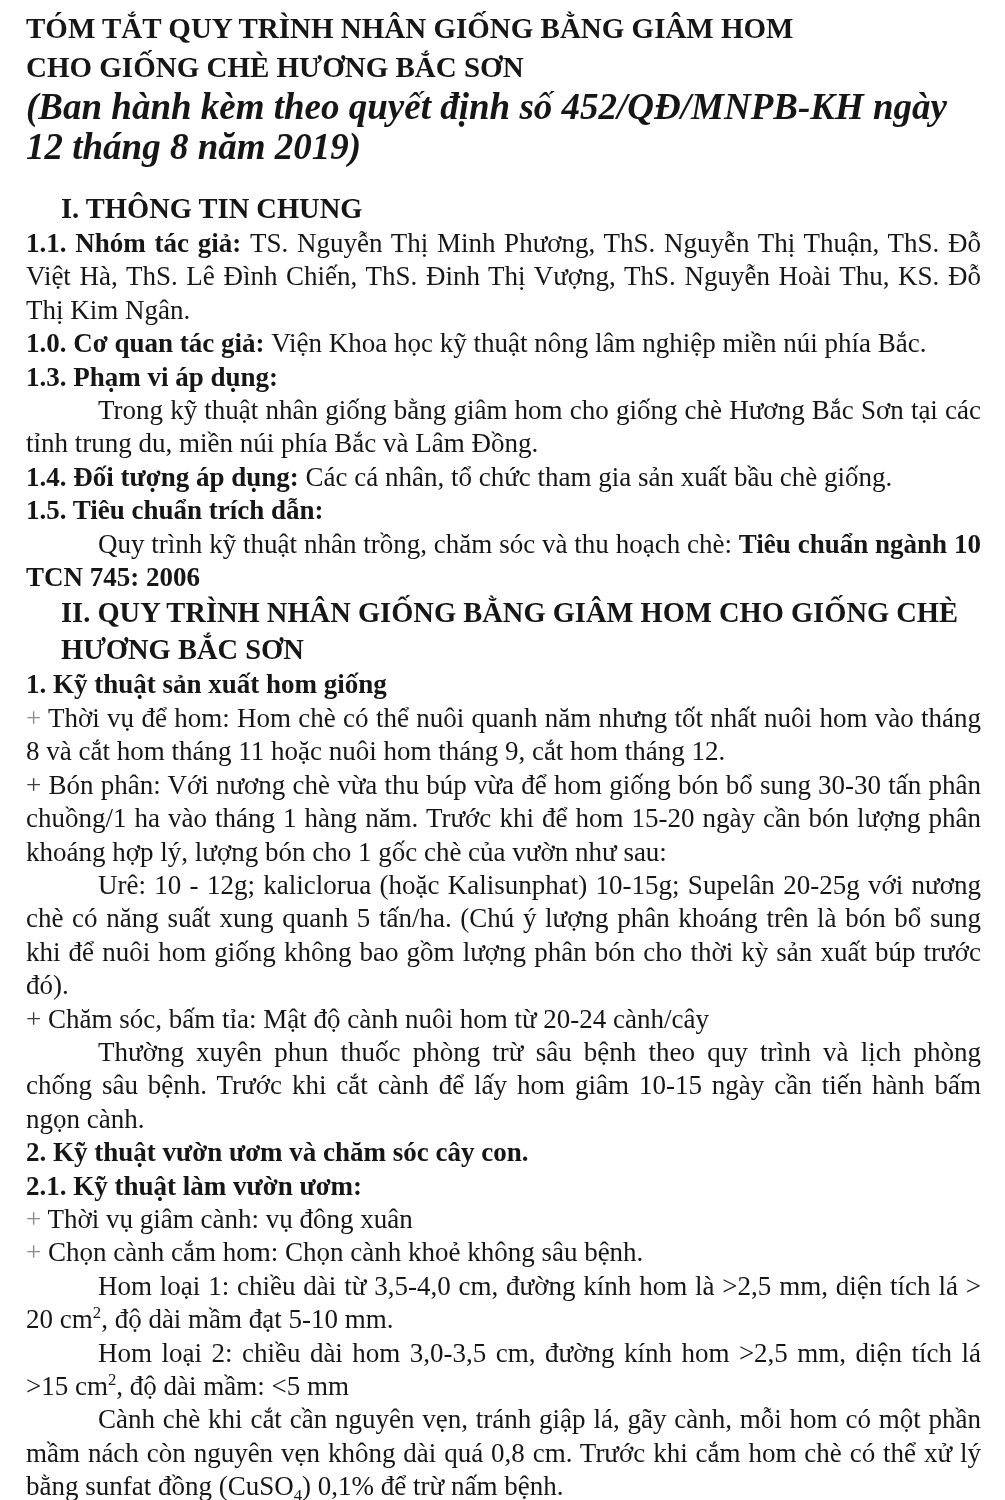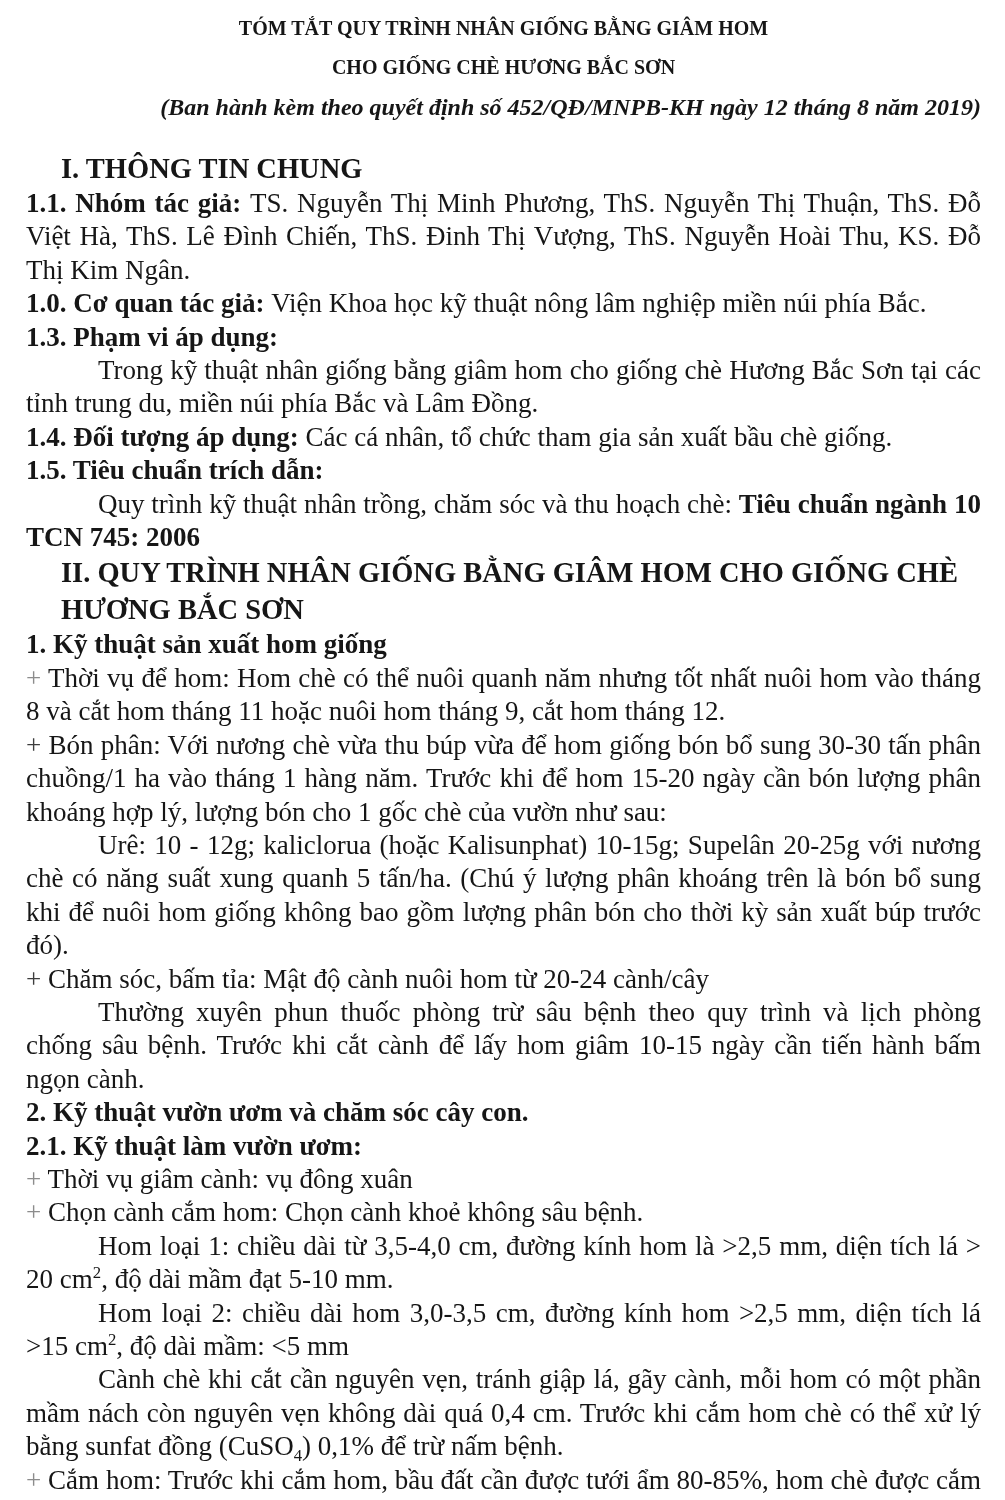--- a/index.html
+++ b/index.html
@@ -17,30 +17,30 @@
     color: var(--text-color, #161616);
     font-family: "Liberation Serif", "DejaVu Serif", serif;
   }
   .page p {
     margin: 0;
     font-size: 27px;
     line-height: 33.4px;
     text-align: justify;
   }
   p.title {
-    text-align: center;
+    text-align: left;
     font-weight: 700;
-    font-size: 20px;
+    font-size: 29px;
     line-height: 39px;
   }
   p.subtitle {
-    text-align: right;
+    text-align: left;
     font-weight: 700;
     font-style: italic;
-    font-size: 24px;
+    font-size: 37px;
     line-height: 40px;
   }
   p.h1 {
     font-weight: 700;
     font-size: 28.5px;
     line-height: 37px;
     text-align: left;
     margin-left: 35px;
   }
   p.mt { margin-top: 23px; }
@@ -78,16 +78,16 @@
       <p class="body"><span class="plusd">+ </span><span class="i">Bón phân: </span><span class="n">Với nương chè vừa thu búp vừa để hom giống bón bổ sung 30-30 tấn phân chuồng/1 ha vào tháng 1 hàng năm. Trước khi để hom 15-20 ngày cần bón lượng phân khoáng hợp lý, lượng bón cho 1 gốc chè của vườn như sau:</span></p>
       <p class="body indent"><span class="n">Urê: 10 - 12g; kaliclorua (hoặc Kalisunphat) 10-15g; Supelân 20-25g với nương chè có năng suất xung quanh 5 tấn/ha. (Chú ý lượng phân khoáng trên là bón bổ sung khi để nuôi hom giống không bao gồm lượng phân bón cho thời kỳ sản xuất búp trước đó).</span></p>
       <p class="body"><span class="plusd">+ </span><span class="i">Chăm sóc, bấm tỉa: </span><span class="n">Mật độ cành nuôi hom từ 20-24 cành/cây</span></p>
       <p class="body indent"><span class="n">Thường xuyên phun thuốc phòng trừ sâu bệnh theo quy trình và lịch phòng chống sâu bệnh. Trước khi cắt cành để lấy hom giâm 10-15 ngày cần tiến hành bấm ngọn cành.</span></p>
       <p class="body"><span class="b">2. Kỹ thuật vườn ươm và chăm sóc cây con.</span></p>
       <p class="body"><span class="b">2.1. Kỹ thuật làm vườn ươm:</span></p>
       <p class="body"><span class="plus">+ </span><span class="i">Thời vụ giâm cành: </span><span class="n">vụ đông xuân</span></p>
       <p class="body"><span class="plus">+ </span><span class="i">Chọn cành cắm hom: </span><span class="n">Chọn cành khoẻ không sâu bệnh.</span></p>
       <p class="body indent"><span class="n">Hom loại 1: chiều dài từ 3,5-4,0 cm, đường kính hom là &gt;2,5 mm, diện tích lá &gt; 20 cm</span><sup>2</sup><span class="n">, độ dài mầm đạt 5-10 mm.</span></p>
       <p class="body indent"><span class="n">Hom loại 2: chiều dài hom 3,0-3,5 cm, đường kính hom &gt;2,5 mm, diện tích lá &gt;15 cm</span><sup>2</sup><span class="n">, độ dài mầm: &lt;5 mm</span></p>
-      <p class="body indent"><span class="n">Cành chè khi cắt cần nguyên vẹn, tránh giập lá, gãy cành, mỗi hom có một phần mầm nách còn nguyên vẹn không dài quá 0,4 cm. Trước khi cắm hom chè có thể xử lý bằng sunfat đồng (CuSO</span><sub>4</sub><span class="n">) 0,1% để trừ nấm bệnh.</span></p>
+      <p class="body indent"><span class="n">Cành chè khi cắt cần nguyên vẹn, tránh giập lá, gãy cành, mỗi hom có một phần mầm nách còn nguyên vẹn không dài quá 0,8 cm. Trước khi cắm hom chè có thể xử lý bằng sunfat đồng (CuSO</span><sub>4</sub><span class="n">) 0,1% để trừ nấm bệnh.</span></p>
       <p class="body"><span class="plus">+ </span><span class="i">Cắm hom: </span><span class="n">Trước khi cắm hom, bầu đất cần được tưới ẩm 80-85%, hom chè được cắm thẳng đứng, lá xuôi theo chiều gió, cuống lá gần sát đất. Không cắm sâu quá mầm dễ bị thối, sau khi cắm xong phải tưới ẩm ngay dưới dạng sương mù.</span></p>
     </div>
 </div>
 
 </body></html>

